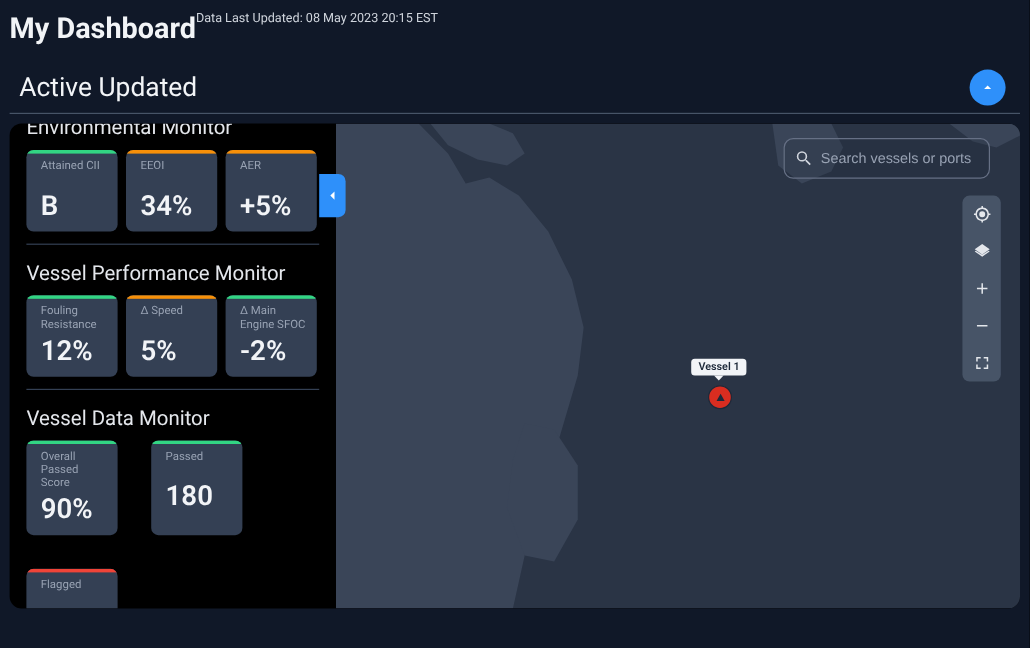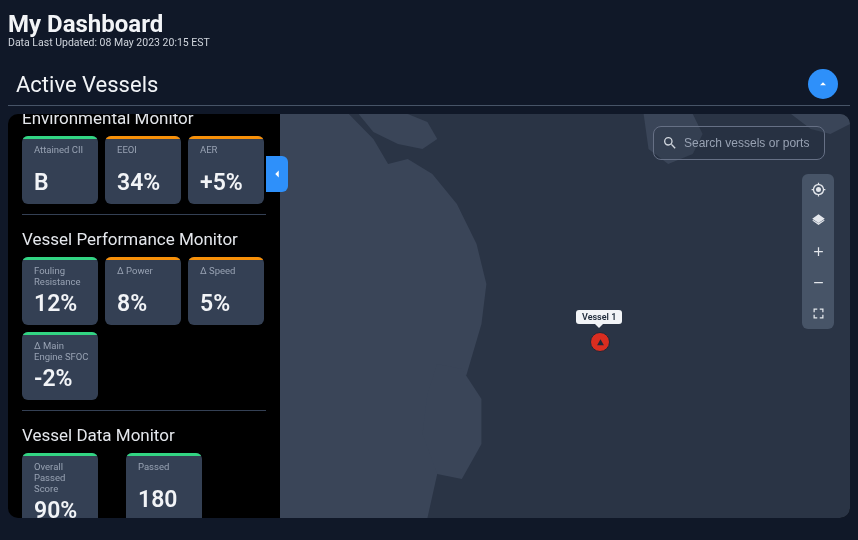--- a/index.html
+++ b/index.html
@@ -8,23 +8,22 @@
     color: #e4e7ec;
     font-family: -apple-system, BlinkMacSystemFont, "Segoe UI", Roboto, sans-serif;
     width: 858px;
     height: 540px;
     overflow: hidden;
     position: relative;
   }
   .header {
     padding: 10px 16px 0 8px;
     display: flex;
-    justify-content: space-between;
+    justify-content: flex-start;
     align-items: flex-start;
-    flex-direction: column;
   }
   .page-title {
     font-size: 24px;
     font-weight: 700;
     color: #f2f4f7;
   }
   .last-updated {
     font-size: 10.5px;
     color: #d0d5dd;
     margin-top: -2px;
@@ -225,21 +224,21 @@
 </style>
 </head>
 <body>
 
 <div class="header">
   <div class="page-title">My Dashboard</div>
   <div class="last-updated">Data Last Updated: 08 May 2023 20:15 EST</div>
 </div>
 
 <div class="section-row">
-  <div class="section-title">Active Vessels</div>
+  <div class="section-title">Active Updated</div>
   <div class="collapse-btn">
     <svg viewBox="0 0 24 24">
         <path d="M7 14l5-5 5 5z"></path>
       </svg>
   </div>
 </div>
 
 <div class="content">
   <div class="sidebar">
 
@@ -261,25 +260,20 @@
         <div class="card-value">+5%</div>
       </div>
     </div>
 
     <div class="group-title">Vessel Performance Monitor</div>
     <div class="cards">
       <div class="card">
         <div class="card-bar bar-green"></div>
         <div class="card-label">Fouling Resistance</div>
         <div class="card-value">12%</div>
-      </div>
-      <div class="card">
-        <div class="card-bar bar-orange"></div>
-        <div class="card-label">Δ Power</div>
-        <div class="card-value">8%</div>
       </div>
       <div class="card">
         <div class="card-bar bar-orange"></div>
         <div class="card-label">Δ  Speed</div>
         <div class="card-value">5%</div>
       </div>
       <div class="card">
         <div class="card-bar bar-green"></div>
         <div class="card-label">Δ Main Engine SFOC</div>
         <div class="card-value">-2%</div>

